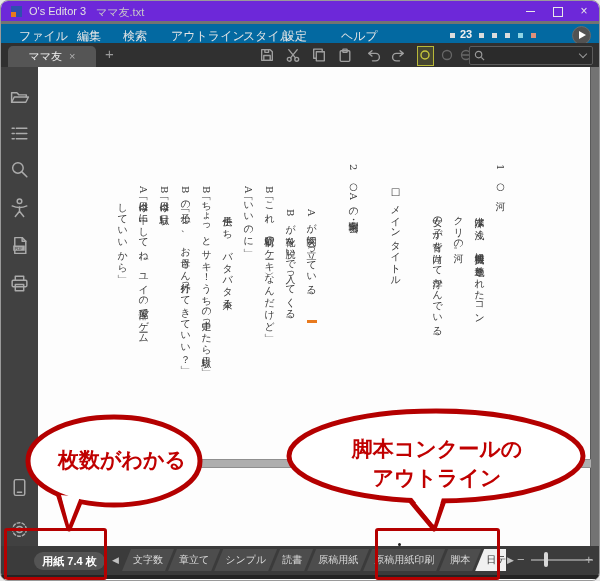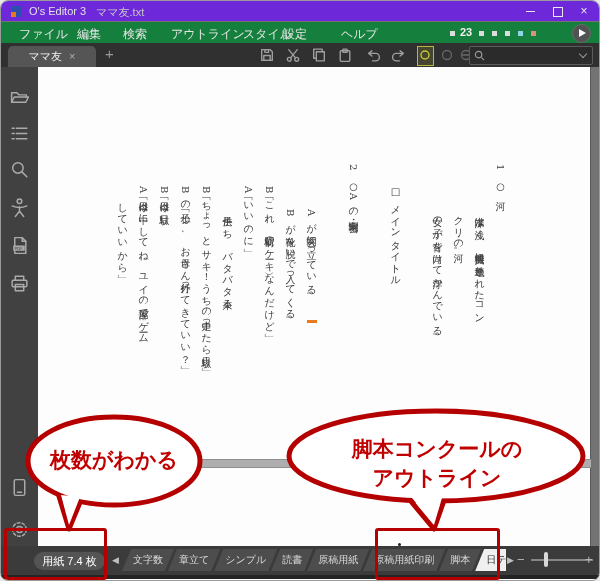--- a/index.html
+++ b/index.html
@@ -9,21 +9,21 @@
   .titlebar{position:absolute;left:0;top:0;width:100%;height:20px;background:#6d28d9;color:#d8d8d8;}
   .logo{position:absolute;left:10px;top:5px;width:11px;height:11px;background:#2f4fae;}
   .logo .corner{position:absolute;left:0;bottom:0;width:5px;height:5px;background:#e87a1e;}
   .t-app{position:absolute;left:28px;top:4px;font-size:11px;color:#e2e2e2;}
   .t-file{position:absolute;left:95px;top:4px;font-size:11px;color:#c8c8c8;}
   .winbtn{position:absolute;top:0;width:26px;height:20px;text-align:center;color:#e8e8e8;font-size:12px;line-height:20px;}
   .btn-min{right:56px;} .btn-max{right:28px;} .btn-close{right:2px;}
   .glyph-min{display:inline-block;width:9px;height:1px;background:#e8e8e8;vertical-align:middle;}
   .glyph-max{display:inline-block;width:8px;height:8px;border:1px solid #e8e8e8;vertical-align:middle;}
   
-  .menubar{position:absolute;left:0;top:20px;width:100%;height:22px;background:#15803d;border-top:1px solid #737373;}
+  .menubar{position:absolute;left:0;top:20px;width:100%;height:22px;background:#0369a1;border-top:3px solid #737373;}
   .menubar .mi{position:absolute;top:4px;font-size:12px;color:#e6e6e6;}
   .ind{position:absolute;top:9px;width:5px;height:5px;background:#dcdcdc;}
   .ind-count{position:absolute;top:4px;font-size:11px;font-weight:bold;color:#f0f0f0;}
   .runbtn{position:absolute;right:8px;top:2px;width:17px;height:17px;border-radius:50%;background:#525252;border:1px solid #6a6a6a;}
   .runbtn .tri{position:absolute;left:6px;top:4px;width:0;height:0;border-left:7px solid #ffffff;border-top:4px solid transparent;border-bottom:4px solid transparent;}
   
   .tabrow{position:absolute;left:0;top:42px;width:100%;height:24px;background:#303030;}
   .doctab{position:absolute;left:7px;top:3px;width:88px;height:21px;background:#555555;border-radius:5px 5px 0 0;
           color:#f0f0f0;font-size:11px;text-align:center;line-height:21px;}
   .doctab .x{color:#b0b0b0;margin-left:7px;font-size:11px;}
@@ -54,21 +54,21 @@
   .cursor{position:absolute;left:269px;top:253px;width:10px;height:3px;background:#e87a1e;}
   
   .bubble{position:absolute;}
   .bubble svg{position:absolute;left:0;top:0;}
   .btext{position:absolute;color:#c00000;font-weight:bold;text-align:center;font-size:21px;line-height:29px;}
   
   .redrect{position:absolute;border:3px solid #b40000;border-radius:3px;background:transparent;z-index:30;}
   
   .bottombar{position:absolute;left:0;top:545px;width:100%;height:29px;background:#3b3b3b;border-bottom:4px solid #242424;}
   .paperbox{position:absolute;left:33px;top:6px;width:71px;height:18px;background:#545454;border-radius:9px;
-            color:#ffffff;font-size:11px;font-weight:normal;text-align:center;line-height:18px;}
+            color:#ffffff;font-size:11px;font-weight:bold;text-align:center;line-height:18px;}
   .arrow{position:absolute;top:9px;color:#c0c0c0;font-size:9px;}
   .styletabs{position:absolute;left:121px;top:3px;height:22px;width:384px;overflow:hidden;white-space:nowrap;}
   .stab{display:inline-block;height:22px;line-height:22px;padding:0 11px;margin-right:-6px;background:#4d4d4d;color:#dcdcdc;
         font-size:10px;clip-path:polygon(9px 0,100% 0,calc(100% - 9px) 100%,0 100%);}
   .stab.sel{background:#f0f0f0;color:#2a2a2a;}
   .slider-track{position:absolute;left:530px;top:13px;width:62px;height:2px;background:#868686;}
   .slider-handle{position:absolute;left:543px;top:6px;width:4px;height:15px;background:#d8d8d8;border-radius:2px;}
   .zglyph{position:absolute;top:6px;color:#b5b5b5;font-size:13px;}
   .tabdot{position:absolute;left:397px;top:542px;width:3px;height:3px;border-radius:50%;background:#222;z-index:31;}
   .z40{z-index:40;}
@@ -262,21 +262,21 @@
     <span class="zglyph" style="left:584px">+</span>
   </div>
   <div class="tabdot"></div>
 
   <div class="bubble z40" style="left:22px;top:412px;width:182px;height:122px;">
     <svg width="182" height="122" viewBox="0 0 182 122">
       <path d="M35 80 L46 116 L60 82 Z" fill="#ffffff" stroke="#b40000" stroke-width="5" stroke-linejoin="round"></path>
       <ellipse cx="91" cy="48" rx="86" ry="44" fill="#ffffff" stroke="#b40000" stroke-width="5"></ellipse>
       <path d="M38 82 L46 112 L57 84 Z" fill="#ffffff" stroke="none"></path>
     </svg>
-    <div class="btext" style="left:3px;top:32px;width:176px;">枚数がわかる</div>
+    <div class="btext" style="left:3px;top:32px;width:176px;padding-left:8px;">枚数がわかる</div>
   </div>
 
   <div class="bubble z40" style="left:285px;top:406px;width:302px;height:126px;">
     <svg width="302" height="126" viewBox="0 0 302 126">
       <path d="M118 86 L148 122 L162 82 Z" fill="#ffffff" stroke="#b40000" stroke-width="5" stroke-linejoin="round"></path>
       <ellipse cx="150" cy="49" rx="147" ry="45" fill="#ffffff" stroke="#b40000" stroke-width="5"></ellipse>
       <path d="M122 86 L148 118 L158 84 Z" fill="#ffffff" stroke="none"></path>
     </svg>
     <div class="btext" style="left:11px;top:27px;width:280px;">
       <div>脚本コンクールの</div>

